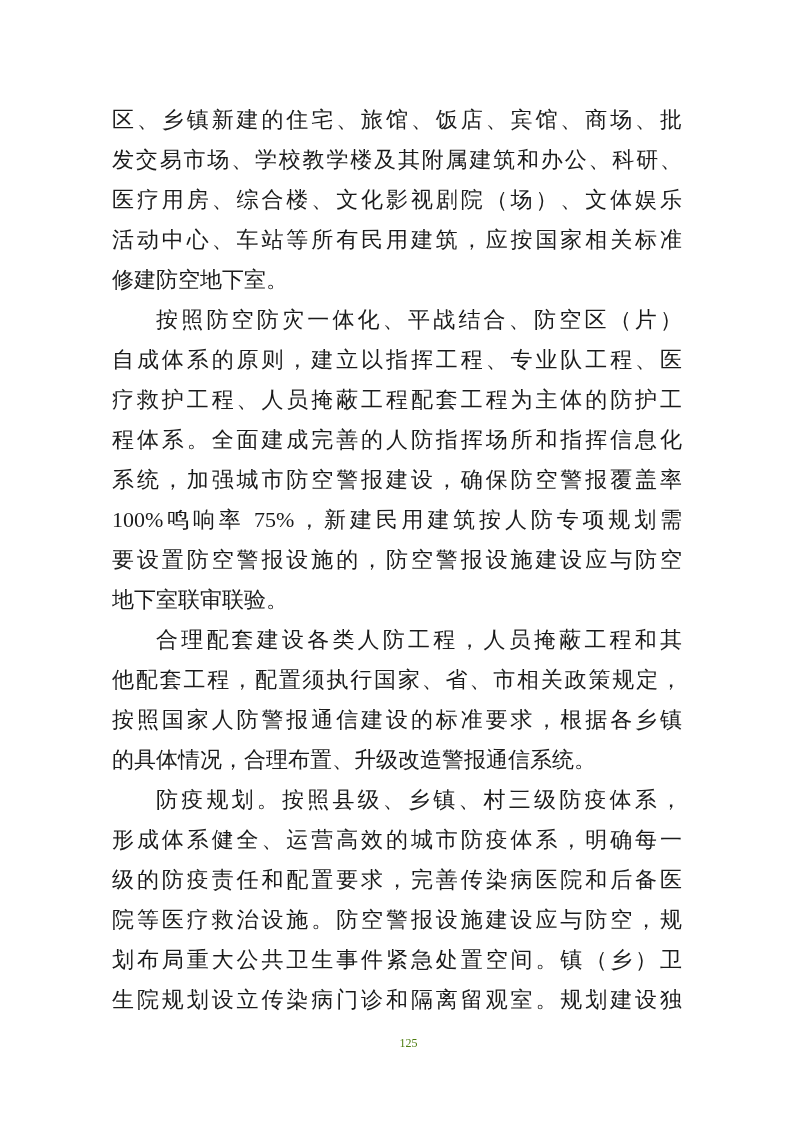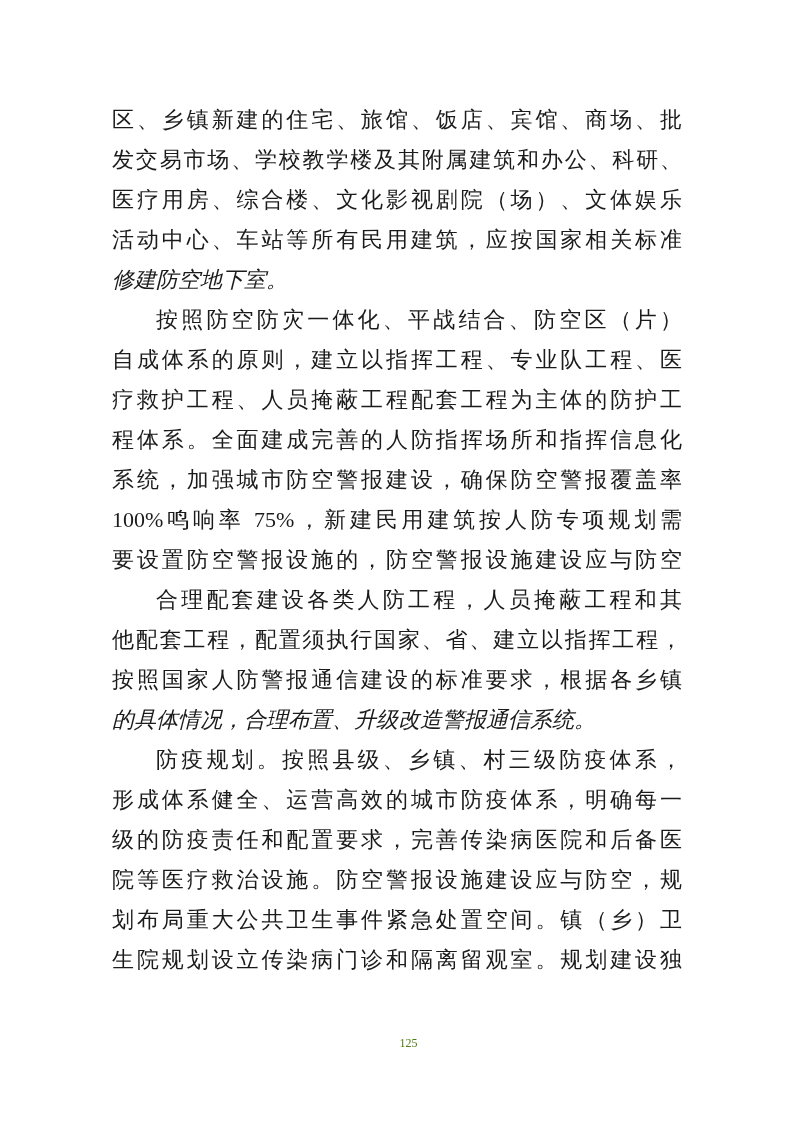--- a/index.html
+++ b/index.html
@@ -35,21 +35,20 @@
     line-height: 40px;
     font-size: 22px;
     color: #1b1b1b;
     text-align: justify;
     text-align-last: justify;
     -moz-text-align-last: justify;
     overflow: visible;
   }
   .line.end {
     text-align-last: left;
-    font-style: italic;
     -moz-text-align-last: left;
   }
   .line.indent {
     text-indent: 44px;
   }
   .line .bold {
     font-weight: normal;
   }
   .page-number {
     position: absolute;
@@ -74,22 +73,23 @@
       <div class="line"><span>医疗用房、综合楼、文化影视剧院（场）、文体娱乐</span></div>
       <div class="line"><span>活动中心、车站等所有民用建筑，应按国家相关标准</span></div>
       <div class="line end"><span>修建防空地下室。</span></div>
       <div class="line indent"><span>按照防空防灾一体化、平战结合、防空区（片）</span></div>
       <div class="line"><span>自成体系的原则，建立以指挥工程、专业队工程、医</span></div>
       <div class="line"><span>疗救护工程、人员掩蔽工程配套工程为主体的防护工</span></div>
       <div class="line"><span>程体系。全面建成完善的人防指挥场所和指挥信息化</span></div>
       <div class="line"><span>系统，加强城市防空警报建设，确保防空警报覆盖率</span></div>
       <div class="line"><span>100%鸣响率 75%，新建民用建筑按人防专项规划需</span></div>
       <div class="line"><span>要设置防空警报设施的，防空警报设施建设应与防空</span></div>
+      <div class="line end"><span>地下室联审联验。</span></div>
       <div class="line indent"><span>合理配套建设各类人防工程，人员掩蔽工程和其</span></div>
-      <div class="line"><span>他配套工程，配置须执行国家、省、建立以指挥工程，</span></div>
+      <div class="line"><span>他配套工程，配置须执行国家、省、市相关政策规定，</span></div>
       <div class="line"><span>按照国家人防警报通信建设的标准要求，根据各乡镇</span></div>
       <div class="line end"><span>的具体情况，合理布置、升级改造警报通信系统。</span></div>
       <div class="line indent"><span class="bold">防疫规划。</span><span>按照县级、乡镇、村三级防疫体系，</span></div>
       <div class="line"><span>形成体系健全、运营高效的城市防疫体系，明确每一</span></div>
       <div class="line"><span>级的防疫责任和配置要求，完善传染病医院和后备医</span></div>
       <div class="line"><span>院等医疗救治设施。防空警报设施建设应与防空，规</span></div>
       <div class="line"><span>划布局重大公共卫生事件紧急处置空间。镇（乡）卫</span></div>
       <div class="line"><span>生院规划设立传染病门诊和隔离留观室。规划建设独</span></div>
     </div>
   <div class="page-number">125</div>

